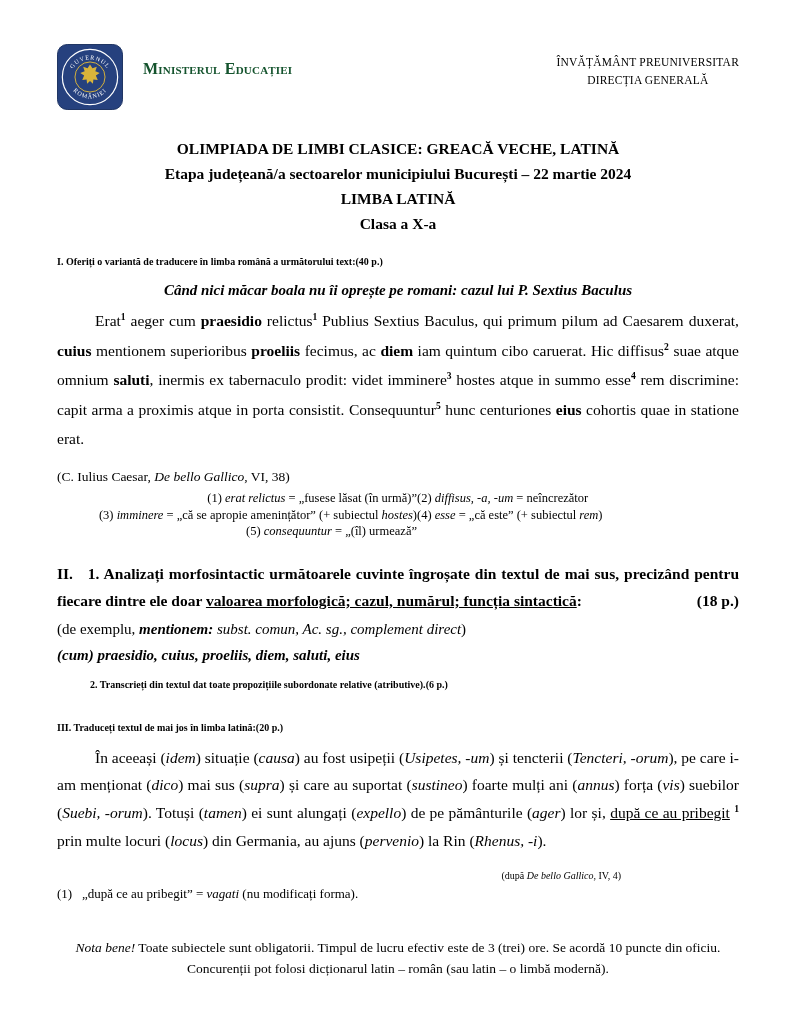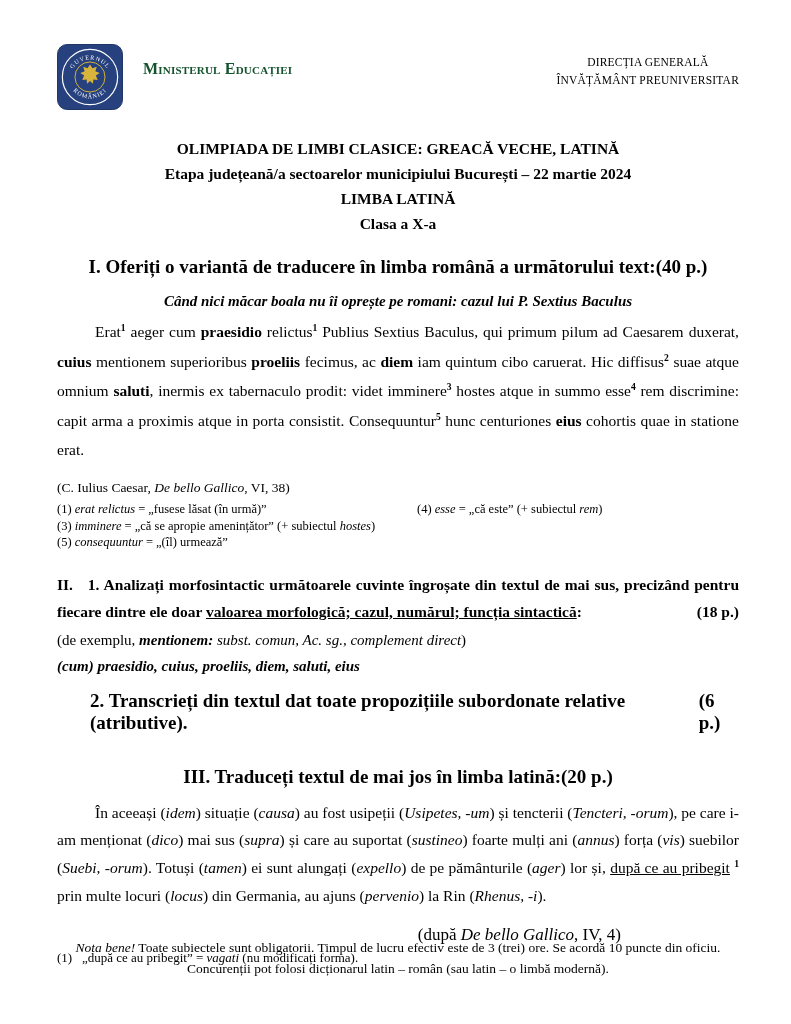--- a/index.html
+++ b/index.html
@@ -7,37 +7,37 @@
   .page{position:relative;width:791px;height:1024px;padding:44px 52px 0 57px;box-sizing:border-box;overflow:hidden;background:#fff;}
   .b{font-weight:bold}
   .i{font-style:italic}
   .u{text-decoration:underline}
   .sup{vertical-align:super;font-size:0.62em;font-weight:bold;line-height:0;}
   .header{display:flex;align-items:flex-start;}
   .logo{width:66px;height:66px;flex:0 0 auto;}
   .ministry{margin:16px 0 0 20px;font-variant:small-caps;font-weight:bold;color:#14532d;font-size:16px;letter-spacing:0.2px;}
   .directorate{margin-left:auto;margin-top:10px;text-align:center;font-size:11.5px;line-height:1.55;letter-spacing:0.2px;}
   .title-block{margin-top:26px;text-align:center;font-weight:bold;font-size:15.5px;line-height:1.62;}
-  .srow{display:flex;justify-content:center;align-items:baseline;font-weight:bold;font-size:19px;}
+  .srow{display:flex;justify-content:flex-start;align-items:baseline;font-weight:bold;font-size:10px;}
   .s1-row{margin-top:20px;}
   .text-title{margin-top:15px;text-align:center;font-weight:bold;font-style:italic;font-size:15px;}
   .para1{margin-top:7px;font-size:15.5px;line-height:1.9;text-align:justify;text-indent:38px;}
   .attr1{text-align:left;padding-right:38px;font-size:13.5px;margin-top:2px;}
   .footnotes{display:flex;margin-top:5px;font-size:12.5px;line-height:1.32;}
-  .fn-left{width:360px;}
+  .fn-left{width:360px;text-align:right;}
   .fn-right{flex:1;}
   .q1{position:relative;margin-top:20px;font-weight:bold;font-size:15.5px;line-height:1.75;text-align:justify;}
   .pts-abs{position:absolute;right:0;bottom:0;font-weight:bold;}
   .example{margin-top:7px;font-size:15px;}
   .wordlist{margin-top:9px;font-weight:bold;font-style:italic;font-size:15px;}
   .q2-row{margin-top:15px;}
   .q2-row .txt{margin-left:33px;}
   .s3-row{margin-top:32px;}
   .para3{margin-top:11px;font-size:15.5px;line-height:1.78;text-align:justify;text-indent:38px;}
-  .attr3{text-align:right;padding-right:118px;font-size:17px;margin-top:1px;}
+  .attr3{text-align:right;padding-right:118px;font-size:10px;margin-top:1px;}
   .fn3{margin-top:5px;font-size:13px;}
   .footer{position:absolute;left:57px;right:52px;bottom:44px;text-align:center;font-size:13.5px;line-height:1.6;}
 </style>
 </head>
 <body>
 
 <div class="page">
 
   <div class="header">
     <svg class="logo" viewBox="0 0 68 68" aria-hidden="true">
@@ -53,22 +53,22 @@
       </g>
       <text font-size="6.2" fill="#ffffff" letter-spacing="1">
         <textPath href="#arcTop" startOffset="50%" text-anchor="middle">GUVERNUL</textPath>
       </text>
       <text font-size="6.2" fill="#ffffff" letter-spacing="1">
         <textPath href="#arcBot" startOffset="50%" text-anchor="middle">ROMÂNIEI</textPath>
       </text>
     </svg>
     <div class="ministry">Ministerul Educației</div>
     <div class="directorate">
+      <div>ÎNVĂȚĂMÂNT PREUNIVERSITAR</div>
       <div>DIRECȚIA GENERALĂ</div>
-      <div>ÎNVĂȚĂMÂNT PREUNIVERSITAR</div>
     </div>
   </div>
 
   <div class="title-block">
     <div>OLIMPIADA DE LIMBI CLASICE: GREACĂ VECHE, LATINĂ</div>
     <div>Etapa județeană/a sectoarelor municipiului București – 22 martie 2024</div>
     <div>LIMBA LATINĂ</div>
     <div>Clasa a X-a</div>
   </div>
 
@@ -83,20 +83,21 @@
 
   <div class="attr1"><span>(C. Iulius Caesar, </span><span class="i">De bello Gallico</span><span>, VI, 38)</span></div>
 
   <div class="footnotes">
     <div class="fn-col fn-left">
       <div class="fn"><span>(1) </span><span class="i">erat relictus</span><span> = „fusese lăsat (în urmă)”</span></div>
       <div class="fn"><span>(3) </span><span class="i">imminere</span><span> = „că se apropie amenințător” (+ subiectul </span><span class="i">hostes</span><span>)</span></div>
       <div class="fn"><span>(5) </span><span class="i">consequuntur</span><span> = „(îl) urmează”</span></div>
     </div>
     <div class="fn-col fn-right">
+      <div class="fn"><span>(2) </span><span class="i">diffisus, -a, -um</span><span> = neîncrezător</span></div>
       <div class="fn"><span>(4) </span><span class="i">esse</span><span> = „că este” (+ subiectul </span><span class="i">rem</span><span>)</span></div>
     </div>
   </div>
 
   <div class="q1">
     <span><span class="b">II.&nbsp;&nbsp;&nbsp;1. Analizați morfosintactic următoarele cuvinte îngroșate din textul de mai sus, precizând pentru fiecare dintre ele doar </span><span class="b u">valoarea morfologică; cazul, numărul; funcția sintactică</span><span class="b">:</span></span>
     <span class="pts-abs">(18 p.)</span>
   </div>
 
   <div class="example"><span>(de exemplu, </span><span class="b i">mentionem:</span><span> </span><span class="i">subst. comun, Ac. sg., complement direct</span><span>)</span></div>

